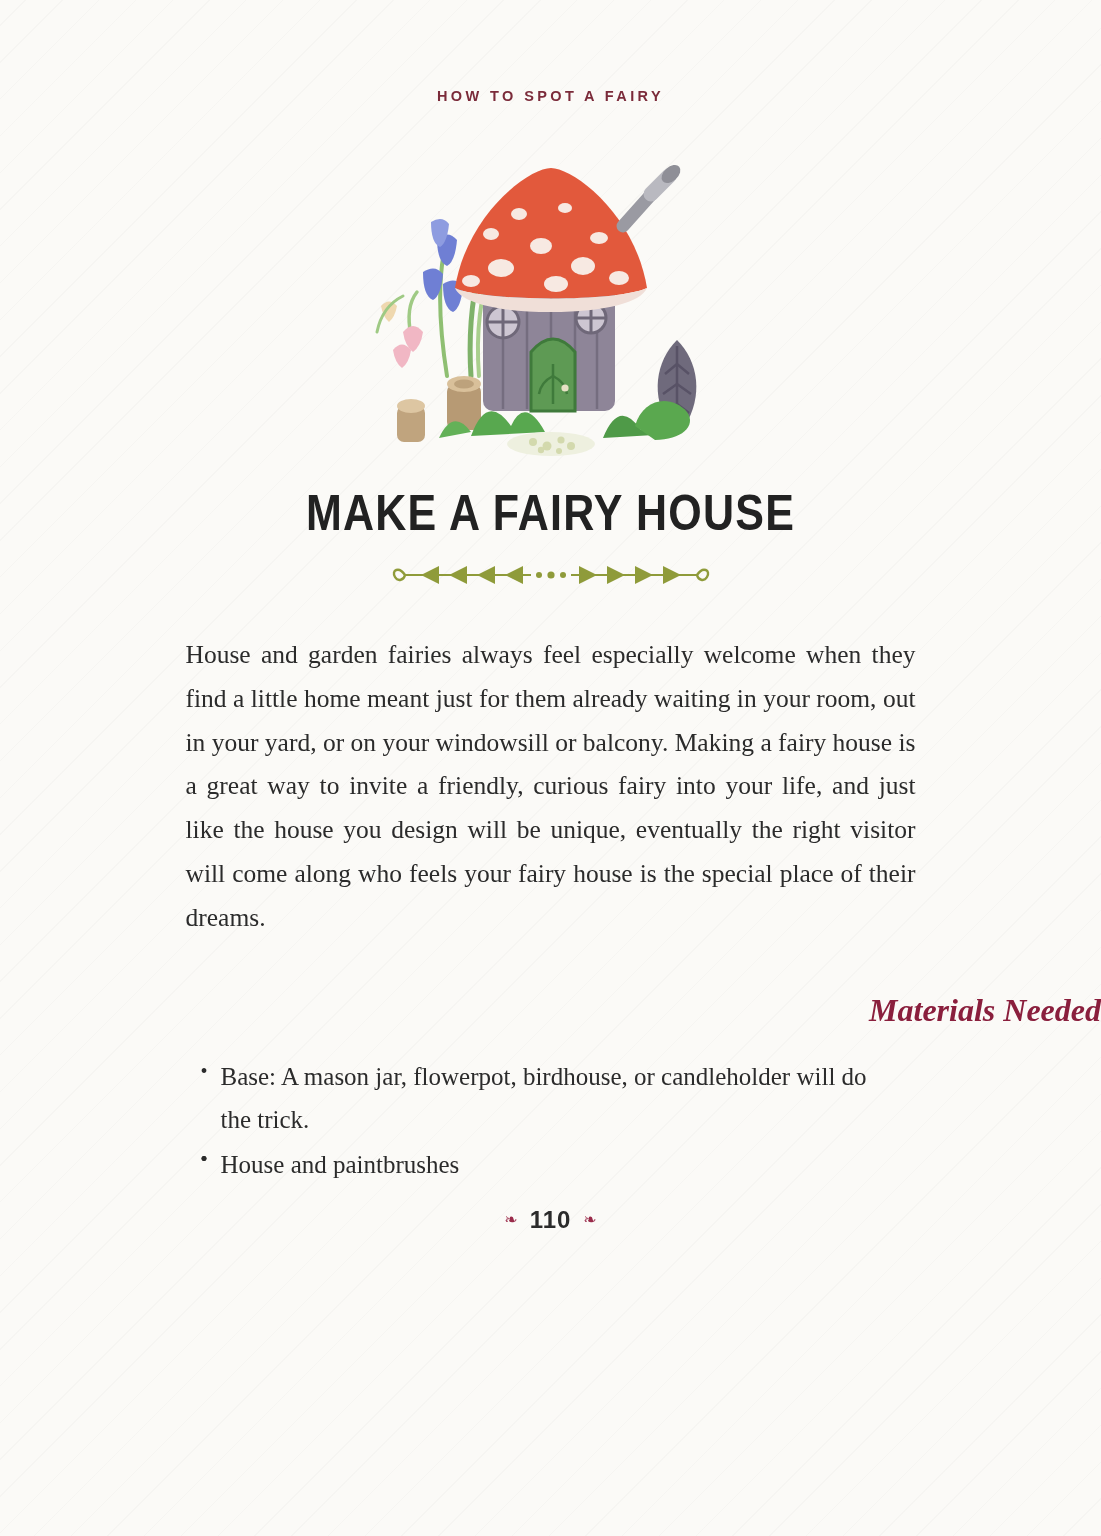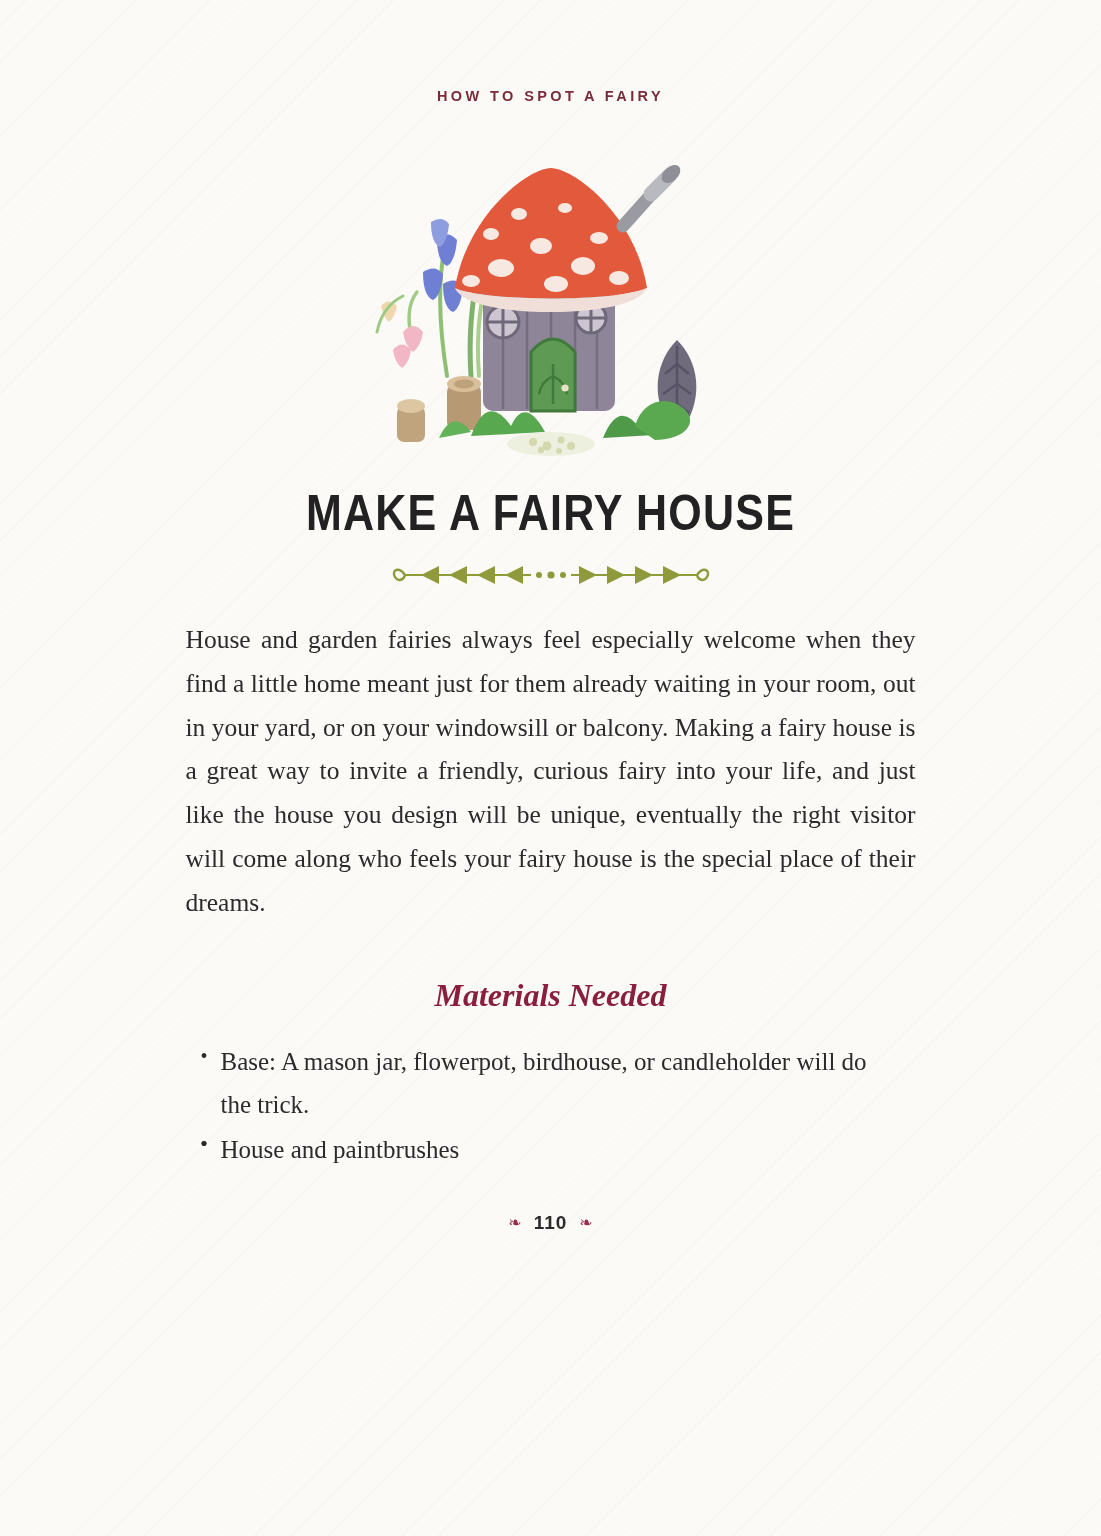--- a/index.html
+++ b/index.html
@@ -66,28 +66,28 @@
     transform: scaleY(1.18);
     transform-origin: center top;
   }
   .divider-wrap {
     display: flex;
     justify-content: center;
     margin-top: 26px;
   }
   .body-text {
     width: 730px;
-    margin: 30px auto 0 auto;
+    margin: 45px auto 0 auto;
     font-size: 25.5px;
     line-height: 1.72;
     text-align: justify;
     color: #2b2b2b;
   }
   .materials-heading {
-    text-align: center;
+    text-align: right;
     font-family: "Liberation Serif", serif;
     font-style: italic;
     font-weight: 700;
     font-size: 32px;
     color: #8a1f3d;
     margin-top: 52px;
   }
   .materials-list {
     width: 700px;
     margin: 18px auto 0 auto;
@@ -115,21 +115,21 @@
     left: 0;
     right: 0;
     display: flex;
     align-items: center;
     justify-content: center;
     gap: 12px;
   }
   .folio-num {
     font-family: "Liberation Sans", sans-serif;
     font-weight: 700;
-    font-size: 19px;
+    font-size: 24px;
     color: #2b2b2b;
     letter-spacing: 1px;
   }
   .folio-orn {
     color: #9a2b4a;
     font-size: 16px;
     line-height: 1;
   }
 </style>
 </head>

